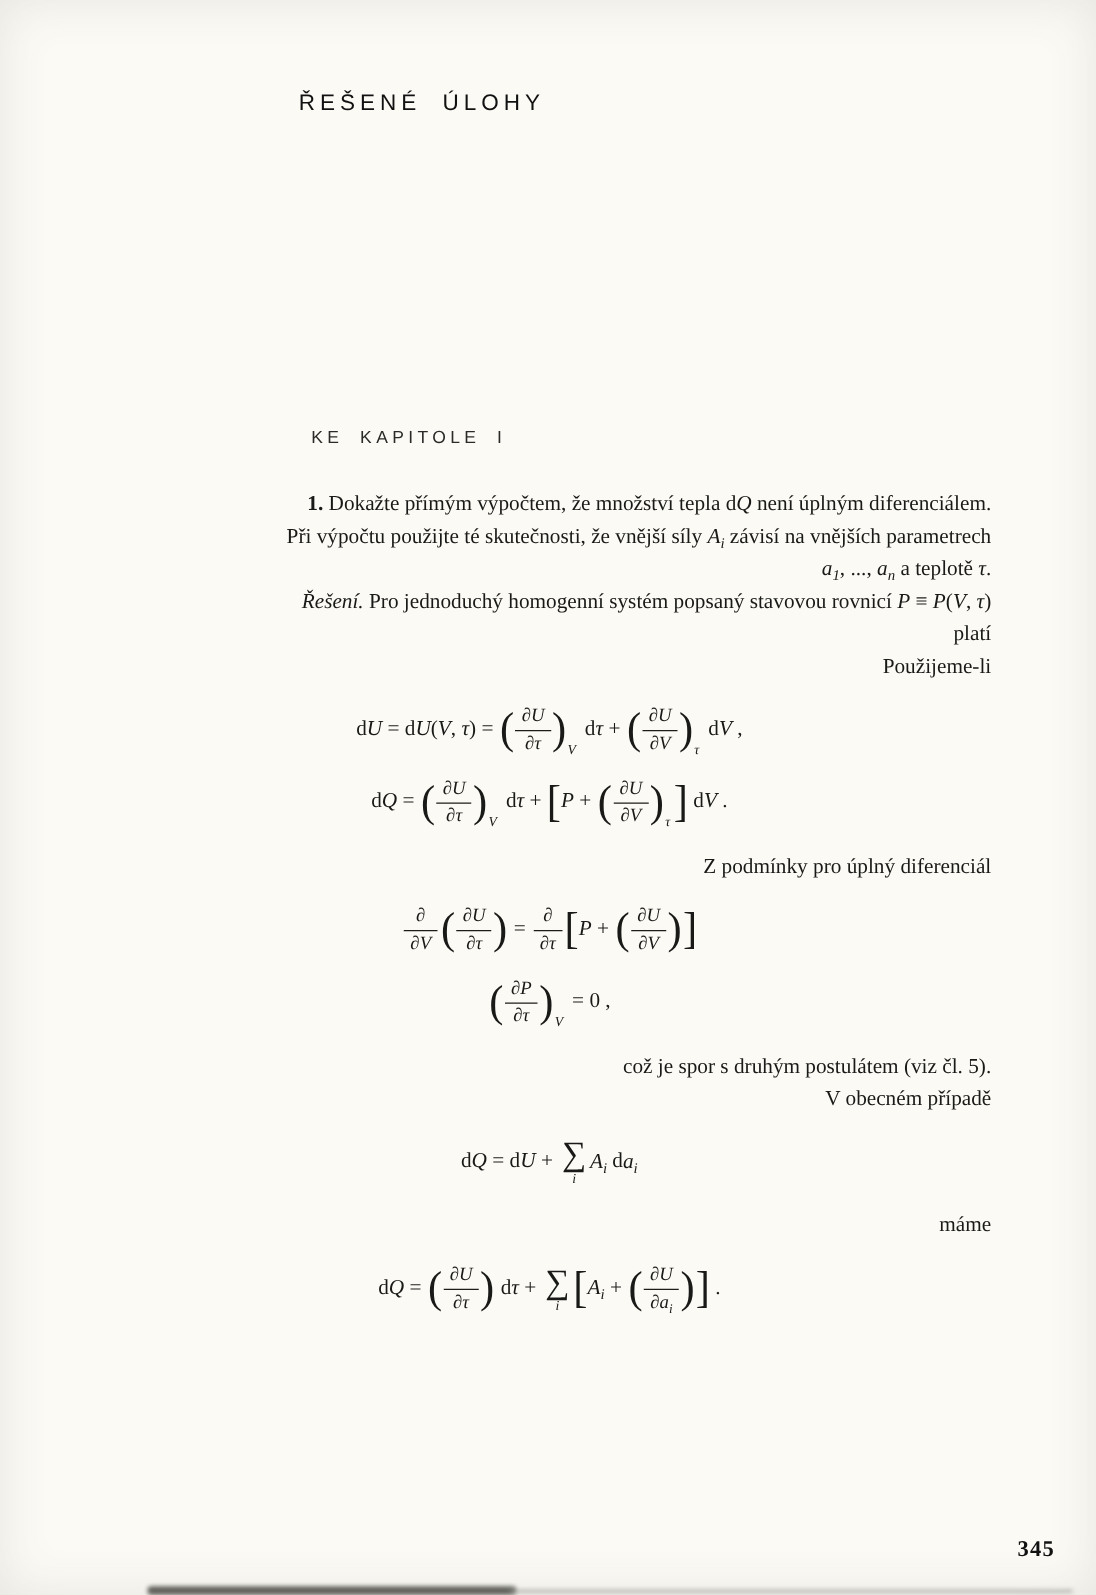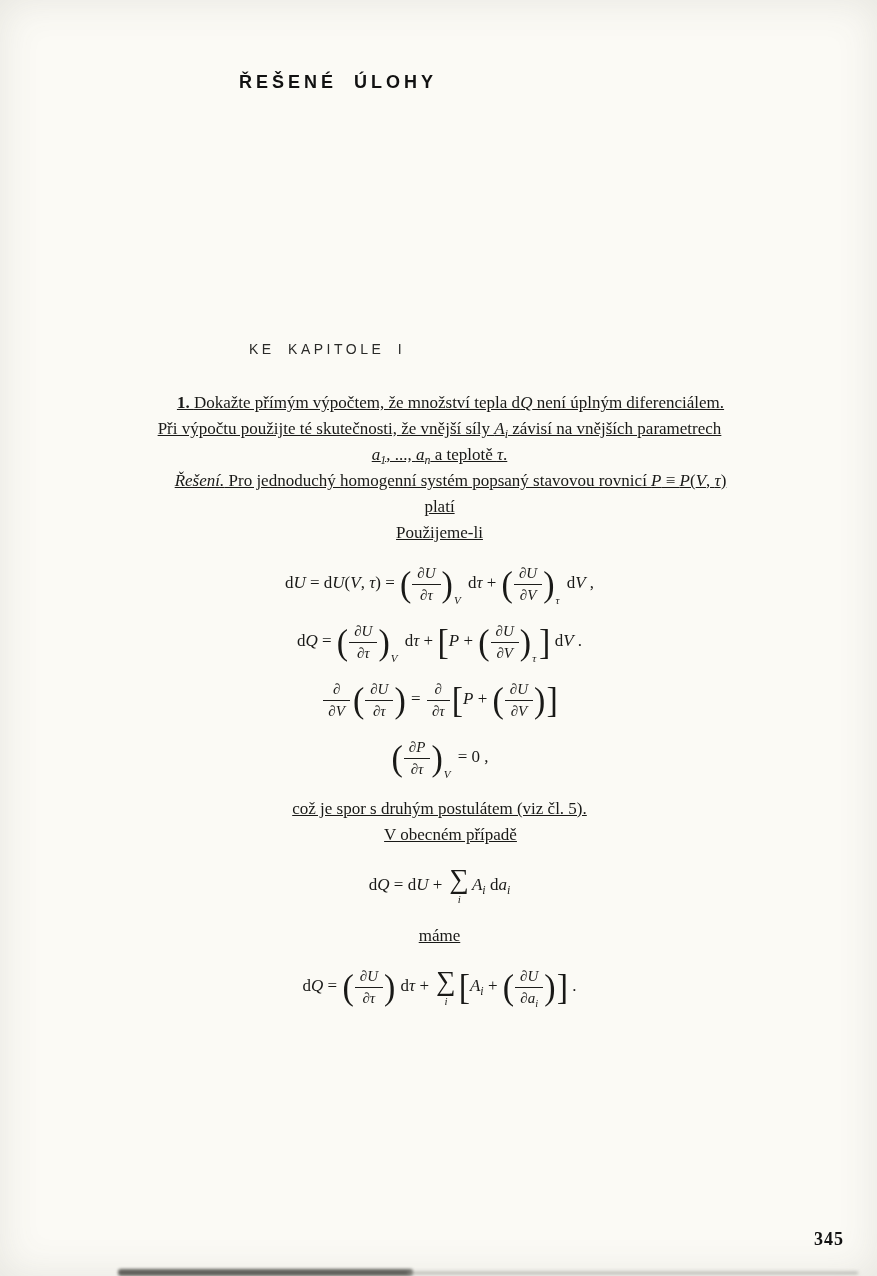--- a/index.html
+++ b/index.html
@@ -5,32 +5,32 @@
   html,body { margin:0; padding:0; background:#9a9a96; }
   .page {
     position:relative; width:877px; height:1276px; margin:0 auto;
     background:#fbfaf5; overflow:hidden; color:#191917;
     font-family:"Liberation Serif","DejaVu Serif",serif;
     box-shadow: inset 0 0 40px rgba(80,80,70,0.12);
   }
   .header {
     position:absolute; top:72px; left:239px; margin:0;
     font-family:"Liberation Sans","DejaVu Sans",sans-serif;
-    font-size:18px; font-weight:700; letter-spacing:4px; word-spacing:8px; color:#111;
+    font-size:18px; font-weight:400; letter-spacing:4px; word-spacing:8px; color:#111;
   }
   .section {
     position:absolute; top:341px; left:249px; margin:0;
     font-family:"Liberation Sans","DejaVu Sans",sans-serif;
     font-size:14px; font-weight:400; letter-spacing:3.5px; word-spacing:6px; color:#2a2a28;
   }
   .content {
     position:absolute; top:390px; left:86px; width:707px;
     font-size:17px; line-height:26px;
   }
-  .para { margin:0; text-align:center;text-decoration:underline; }
+  .para { margin:0; text-align:right; }
   .para.indent { text-indent:22px; }
   .eq { text-align:center; margin:18px 0; line-height:1.2; }
 
   .tk-rm { font-style:normal; }
   .tk-it { font-style:italic; }
   .tk-bf { font-weight:700; }
   sub.tk-sub { font-size:70%; font-style:italic; line-height:0; }
 
   .mwrap { display:inline-block; vertical-align:middle; white-space:nowrap; margin:0 1px; }
   .mfrac {
@@ -69,20 +69,21 @@
 
 <div class="page">
   <h1 class="header">ŘEŠENÉ ÚLOHY</h1>
   <h2 class="section">KE KAPITOLE I</h2>
   <main class="content">
       <div class="para indent"><span class="tk-bf">1. </span><span class="tk-rm">Dokažte přímým výpočtem, že množství tepla d</span><span class="tk-it">Q</span><span class="tk-rm"> není úplným diferenciálem.</span><br><span class="tk-rm">Při výpočtu použijte té skutečnosti, že vnější síly </span><span class="tk-it">A<sub class="tk-sub">i</sub></span><span class="tk-rm"> závisí na vnějších parametrech</span><br><span class="tk-it">a<sub class="tk-sub">1</sub></span><span class="tk-rm">, ..., </span><span class="tk-it">a<sub class="tk-sub">n</sub></span><span class="tk-rm"> a teplotě </span><span class="tk-it">τ</span><span class="tk-rm">.</span></div>
       <div class="para indent"><span class="tk-it">Řešení.</span><span class="tk-rm"> Pro jednoduchý homogenní systém popsaný stavovou rovnicí </span><span class="tk-it">P</span><span class="tk-rm"> ≡ </span><span class="tk-it">P</span><span class="tk-rm">(</span><span class="tk-it">V</span><span class="tk-rm">, </span><span class="tk-it">τ</span><span class="tk-rm">)</span><br><span class="tk-rm">platí</span></div>
       <div class="para"><span class="tk-rm">Použijeme-li</span></div>
       <div class="eq"><span class="tk-rm">d</span><span class="tk-it">U</span><span class="tk-rm"> = d</span><span class="tk-it">U</span><span class="tk-rm">(</span><span class="tk-it">V</span><span class="tk-rm">, </span><span class="tk-it">τ</span><span class="tk-rm">) = </span><span class="mwrap"><span class="bigd">(</span><span class="mfrac"><span class="num">∂U</span><span class="den">∂τ</span></span><span class="bigd">)</span><span class="osub">V</span></span><span class="tk-rm"> d</span><span class="tk-it">τ</span><span class="tk-rm"> + </span><span class="mwrap"><span class="bigd">(</span><span class="mfrac"><span class="num">∂U</span><span class="den">∂V</span></span><span class="bigd">)</span><span class="osub">τ</span></span><span class="tk-rm"> d</span><span class="tk-it">V</span><span class="tk-rm"> ,</span></div>
       <div class="eq"><span class="tk-rm">d</span><span class="tk-it">Q</span><span class="tk-rm"> = </span><span class="mwrap"><span class="bigd">(</span><span class="mfrac"><span class="num">∂U</span><span class="den">∂τ</span></span><span class="bigd">)</span><span class="osub">V</span></span><span class="tk-rm"> d</span><span class="tk-it">τ</span><span class="tk-rm"> + </span><span class="bigd">[</span><span class="tk-it">P</span><span class="tk-rm"> + </span><span class="mwrap"><span class="bigd">(</span><span class="mfrac"><span class="num">∂U</span><span class="den">∂V</span></span><span class="bigd">)</span><span class="osub">τ</span></span><span class="bigd">]</span><span class="tk-rm"> d</span><span class="tk-it">V</span><span class="tk-rm"> .</span></div>
+      <div class="para" style="margin-top: 14px;"><span class="tk-rm">Z podmínky pro úplný diferenciál</span></div>
       <div class="eq"><span class="mwrap"><span class="mfrac"><span class="num">∂</span><span class="den">∂V</span></span></span><span class="mwrap"><span class="bigd">(</span><span class="mfrac"><span class="num">∂U</span><span class="den">∂τ</span></span><span class="bigd">)</span></span><span class="tk-rm"> = </span><span class="mwrap"><span class="mfrac"><span class="num">∂</span><span class="den">∂τ</span></span></span><span class="bigd">[</span><span class="tk-it">P</span><span class="tk-rm"> + </span><span class="mwrap"><span class="bigd">(</span><span class="mfrac"><span class="num">∂U</span><span class="den">∂V</span></span><span class="bigd">)</span></span><span class="bigd">]</span></div>
       <div class="eq"><span class="mwrap"><span class="bigd">(</span><span class="mfrac"><span class="num">∂P</span><span class="den">∂τ</span></span><span class="bigd">)</span><span class="osub">V</span></span><span class="tk-rm"> = 0 ,</span></div>
       <div class="para" style="margin-top: 16px;"><span class="tk-rm">což je spor s druhým postulátem (viz čl. 5).</span></div>
       <div class="para indent"><span class="tk-rm">V obecném případě</span></div>
       <div class="eq"><span class="tk-rm">d</span><span class="tk-it">Q</span><span class="tk-rm"> = d</span><span class="tk-it">U</span><span class="tk-rm"> + </span><span class="msum">
           <span class="sig">∑</span>
           <span class="und">i</span>
         </span><span class="tk-it">A<sub class="tk-sub">i</sub></span><span class="tk-rm"> d</span><span class="tk-it">a<sub class="tk-sub">i</sub></span></div>
       <div class="para"><span class="tk-rm">máme</span></div>
       <div class="eq"><span class="tk-rm">d</span><span class="tk-it">Q</span><span class="tk-rm"> = </span><span class="mwrap"><span class="bigd">(</span><span class="mfrac"><span class="num">∂U</span><span class="den">∂τ</span></span><span class="bigd">)</span></span><span class="tk-rm"> d</span><span class="tk-it">τ</span><span class="tk-rm"> + </span><span class="msum">

